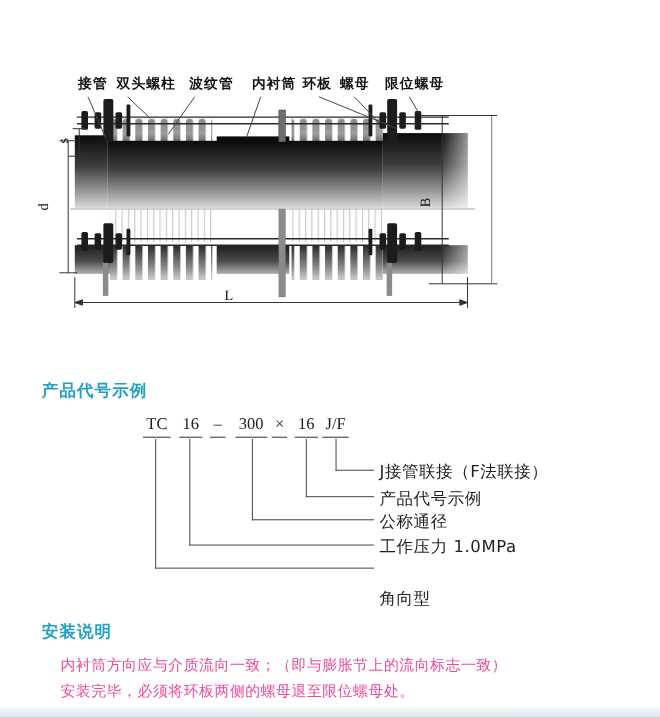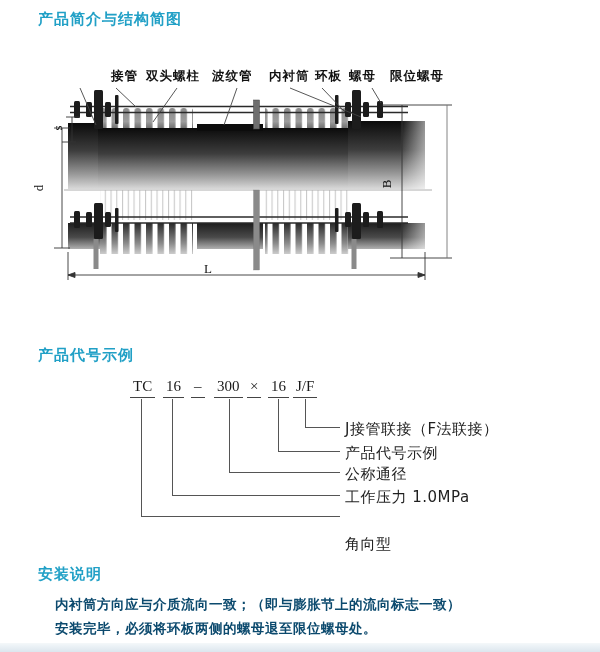--- a/index.html
+++ b/index.html
@@ -1,35 +1,34 @@
 <!DOCTYPE html>
 <html><head>
 <meta charset="utf-8">
 <style>
   html,body{margin:0;padding:0;}
   body{background:#fff;font-family:"DejaVu Sans","Liberation Sans",sans-serif;}
   .page{position:relative;width:600px;height:652px;background:#ffffff;overflow:hidden;}
   .sec-title{position:absolute;left:38px;margin:0;font-size:15px;font-weight:bold;color:#21a0c6;letter-spacing:1px;white-space:nowrap;}
   .diagram{position:absolute;left:30px;top:62px;width:470px;height:232px;}
-  .part-label{position:absolute;top:6px;font-size:12.5px;font-weight:bold;color:#111;letter-spacing:1px;white-space:nowrap;margin-left:40px;}
+  .part-label{position:absolute;top:6px;font-size:12.5px;font-weight:bold;color:#111;letter-spacing:1px;white-space:nowrap;}
   .dim{position:absolute;font-family:"Liberation Serif","DejaVu Serif",serif;font-size:13px;color:#111;white-space:nowrap;}
   .rot{transform:rotate(-90deg);transform-origin:center center;}
   .code-area{position:absolute;left:0;top:0;width:564px;height:652px;pointer-events:none;}
   .tok{position:absolute;top:378px;font-family:"Liberation Serif","DejaVu Serif",serif;font-size:15px;color:#1a1a1a;border-bottom:1px solid #444;padding:0 3px 2px 3px;white-space:nowrap;}
   .cl{position:absolute;background:#555;}
   .expl{position:absolute;left:345px;font-size:15px;color:#1f1f1f;white-space:nowrap;letter-spacing:0.5px;}
-  .body-text{position:absolute;left:55px;font-size:13.5px;color:#0c4a6e;white-space:nowrap;letter-spacing:0.5px;margin:0;font-weight:bold;}
+  .body-text{position:absolute;left:55px;font-size:13.5px;color:#ec4899;white-space:nowrap;letter-spacing:0.5px;margin:0;}
   .bottom-strip{position:absolute;left:0;bottom:0;width:600px;height:9px;background:linear-gradient(#f4f8fa,#dce6ee);}
 </style>
 </head>
 <body>
 
 <div class="page">
 
-  <h2 class="sec-title" style="top:10px;">产品简介与结构简图</h2>
 
   <div class="diagram">
     <svg width="460" height="232" viewBox="0 0 460 232">
       <defs>
         <linearGradient id="gUp" x1="0" y1="0" x2="0" y2="1">
           <stop offset="0" stop-color="#0b0b0b"></stop>
             <stop offset="0.42" stop-color="#3d3d3d"></stop>
           <stop offset="0.78" stop-color="#9a9a9a"></stop>
             <stop offset="1" stop-color="#d9d9d9"></stop>
         </linearGradient>

